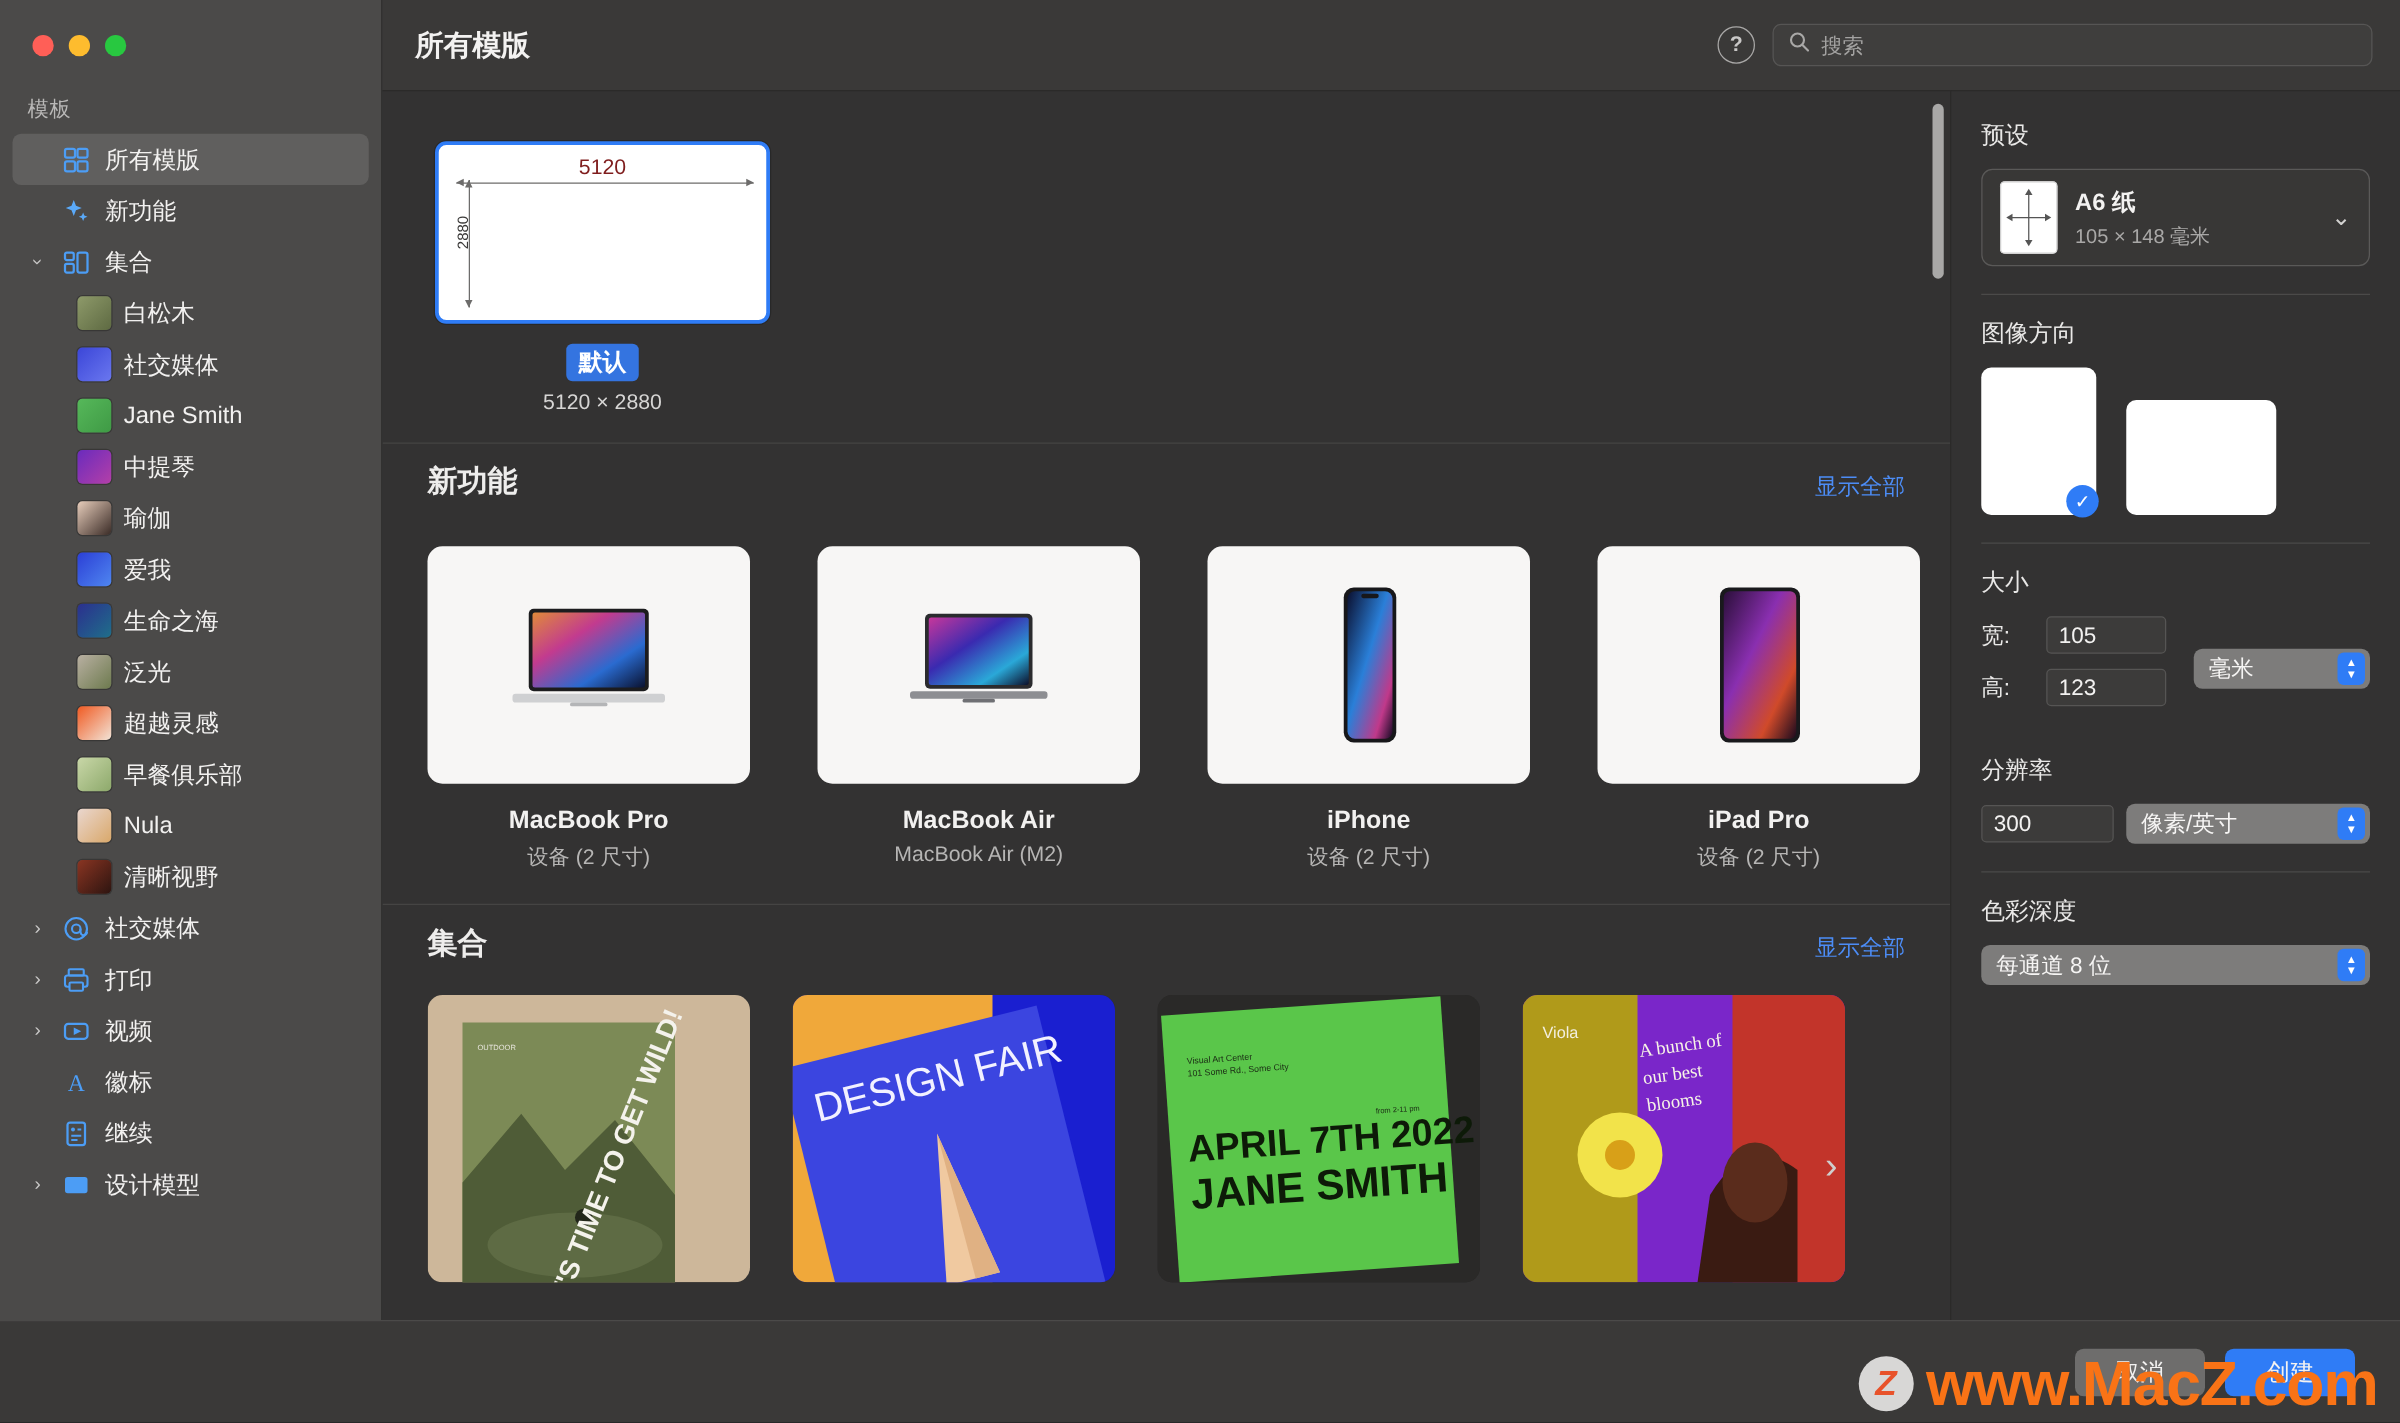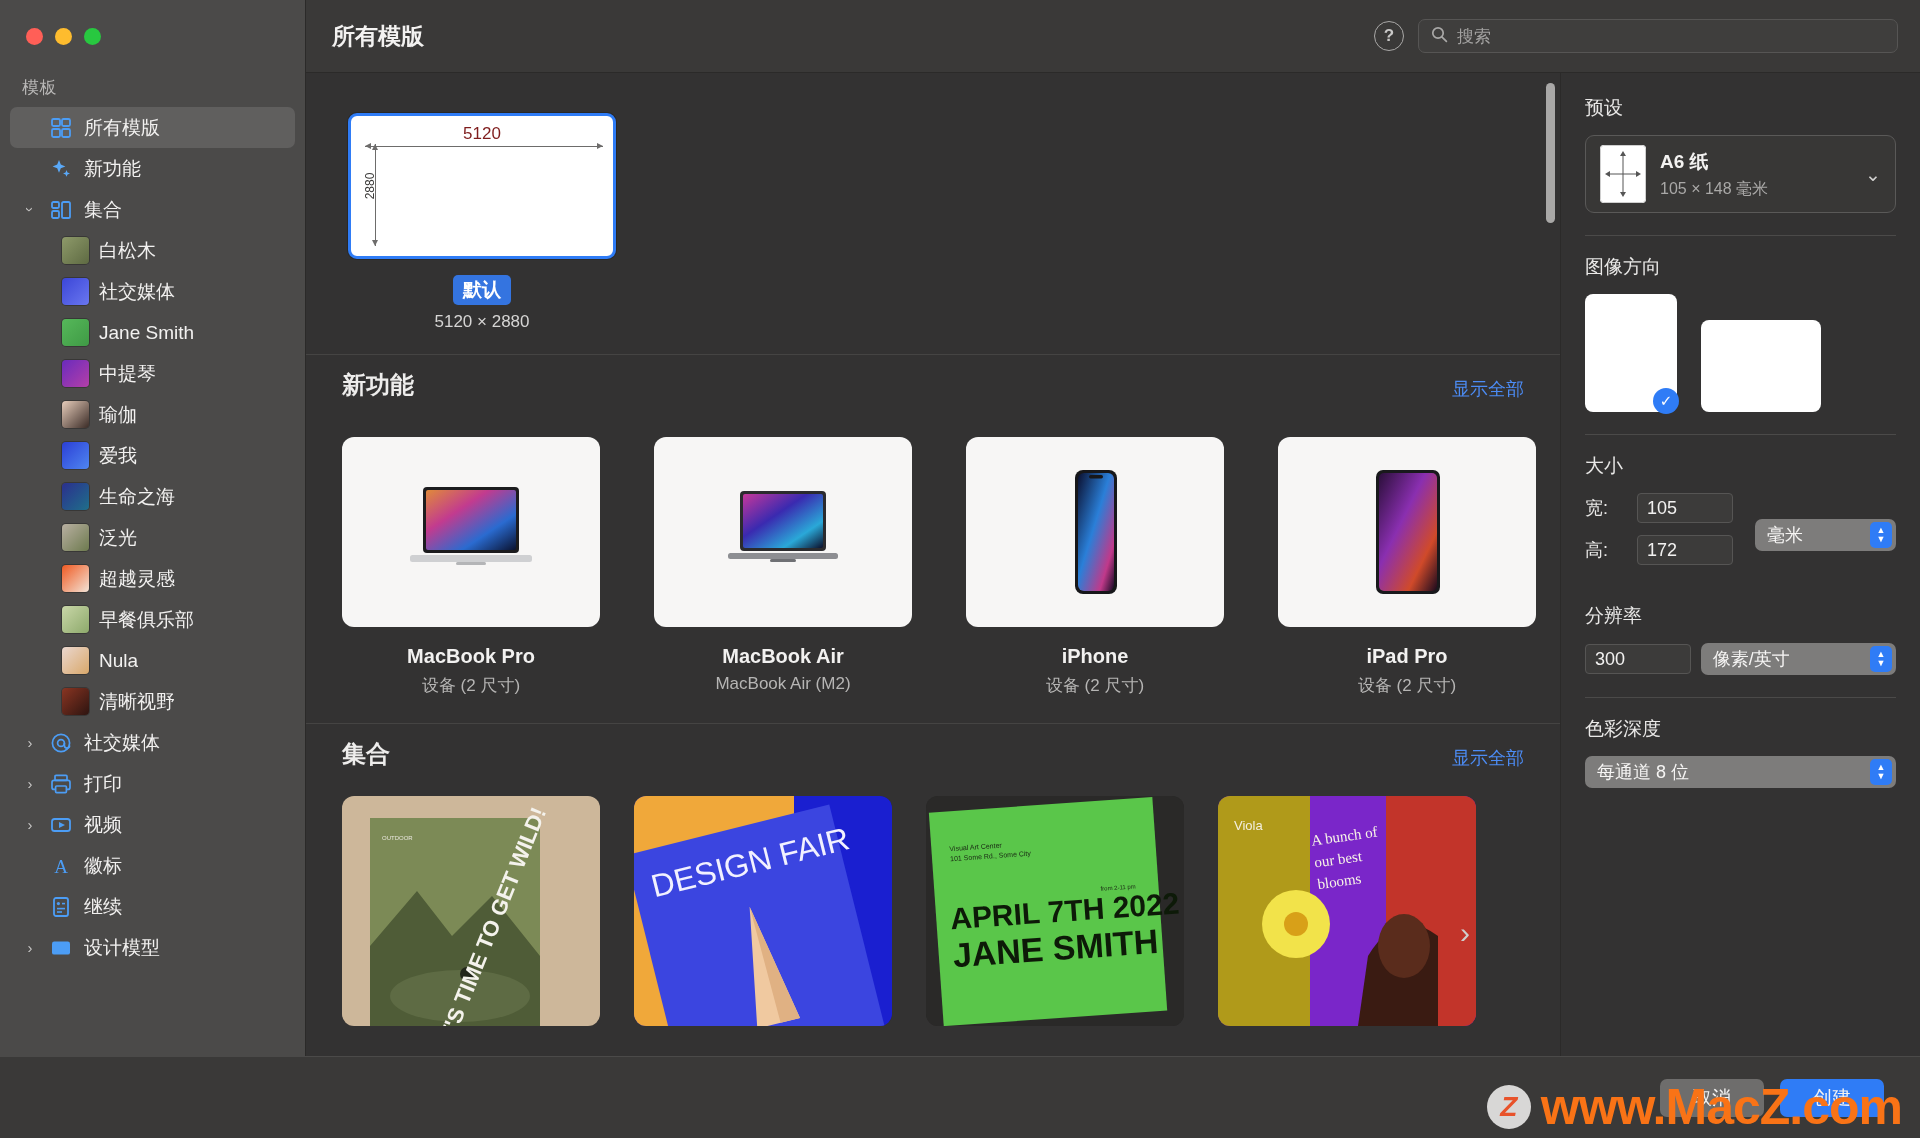--- a/index.html
+++ b/index.html
@@ -687,21 +687,21 @@
 
           <div class="insp-label">大小</div>
           <div class="size-grid">
             <div style="flex:0 0 auto;">
               <div class="field-row">
                 <span class="field-label">宽:</span>
                 <span class="text-input">105</span>
               </div>
               <div class="field-row">
                 <span class="field-label">高:</span>
-                <span class="text-input">172</span>
+                <span class="text-input">123</span>
               </div>
             </div>
             <div class="popup unit">
               <span class="txt">毫米</span>
               <span class="stepper">▲<br>▼</span>
             </div>
           </div>
 
           <div style="height:26px"></div>
           <div class="insp-label">分辨率</div>

